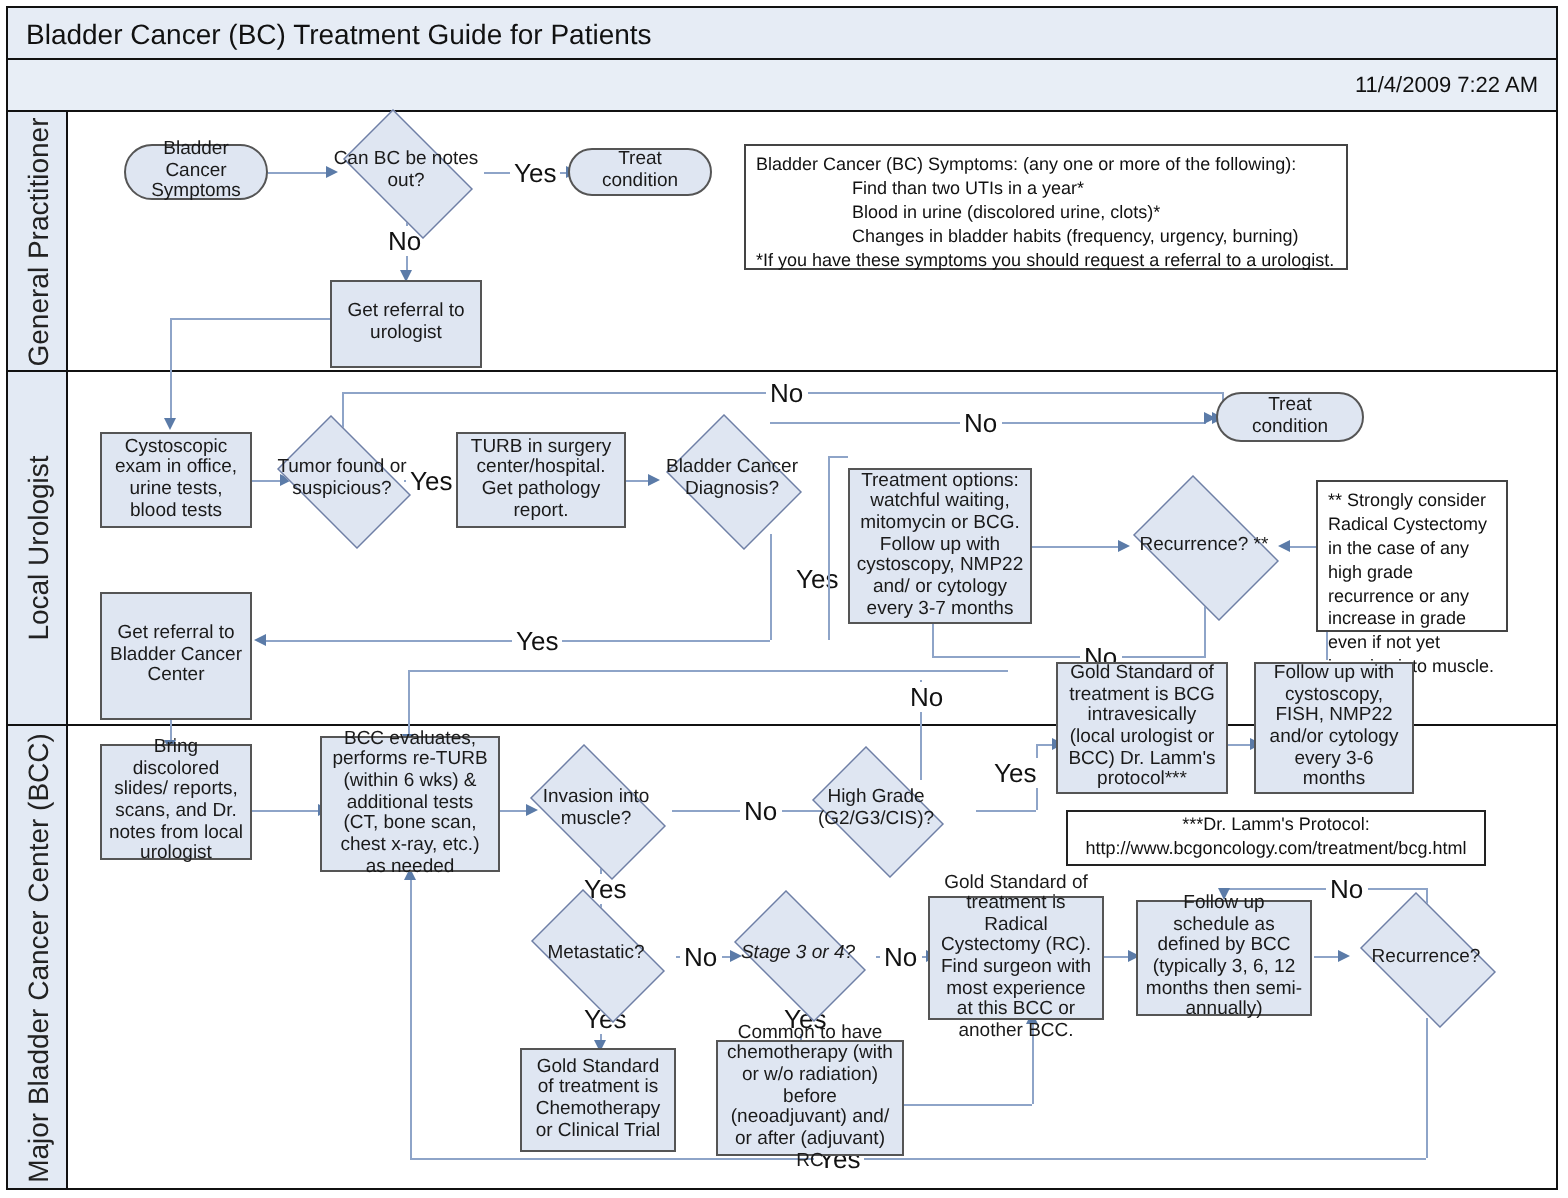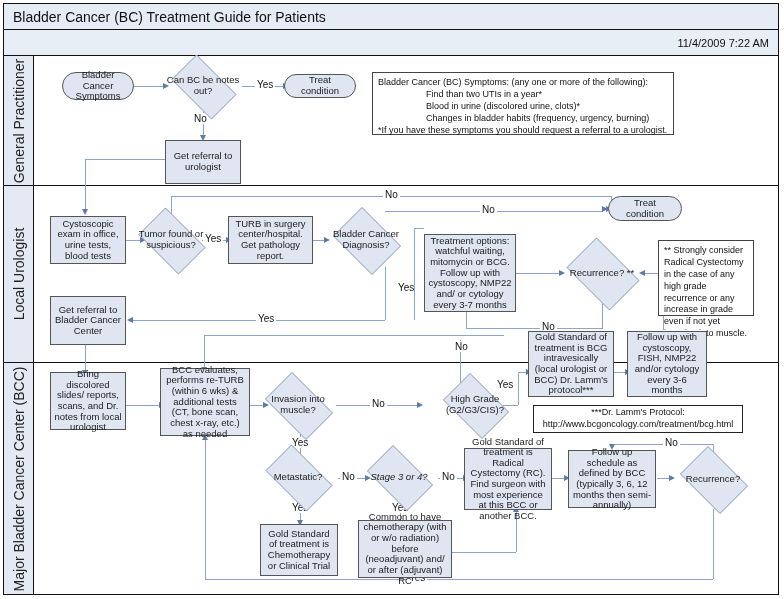--- a/index.html
+++ b/index.html
@@ -51,21 +51,21 @@
 
   
   .ln{position:absolute;background:#8ea4c8;}
   .lnh{height:1px;}
   .lnv{width:1px;}
   .arw{position:absolute;width:0;height:0;}
   .arw-r{border-top:3.5px solid transparent;border-bottom:3.5px solid transparent;border-left:6px solid #5b7ba8;}
   .arw-l{border-top:3.5px solid transparent;border-bottom:3.5px solid transparent;border-right:6px solid #5b7ba8;}
   .arw-d{border-left:3.5px solid transparent;border-right:3.5px solid transparent;border-top:6px solid #5b7ba8;}
   .arw-u{border-left:3.5px solid transparent;border-right:3.5px solid transparent;border-bottom:6px solid #5b7ba8;}
-  .elbl{position:absolute;font-size:10px;color:#111;background:#fff;padding:0 2px;white-space:nowrap;}
+  .elbl{position:absolute;font-size:13px;color:#111;background:#fff;padding:0 2px;white-space:nowrap;}
 </style>
 </head>
 <body>
 
 <div id="page">
 
   <div class="frame"></div>
 
   <div class="titlebar">
     <span>Bladder Cancer (BC) Treatment Guide for Patients</span>
@@ -278,38 +278,38 @@
 
   <div class="dia-wrap" style="left:560px;top:244px;width:84px;height:58px;">
     <div class="shape"></div>
     <div class="lbl">Recurrence? **</div>
   </div>
 
   <div class="note shadow" style="left:658px;top:240px;width:96px;height:76px;">
     <b>** Strongly consider</b><span> Radical Cystectomy in the case of </span><b>any high grade</b><span> recurrence or any increase in grade even if not yet invasive into muscle.</span>
   </div>
 
-  <div class="node proc" style="left:50px;top:296px;width:76px;height:49px;">
+  <div class="node proc" style="left:50px;top:296px;width:76px;height:64px;">
     <span>Get referral to Bladder Cancer Center</span>
   </div>
 
   <div class="node proc" style="left:50px;top:372px;width:76px;height:58px;">
     <span>Bring discolored slides/ reports, scans, and Dr. notes from local urologist</span>
   </div>
 
   <div class="node proc" style="left:160px;top:368px;width:90px;height:68px;">
     <span>BCC evaluates, performs re-TURB (within 6 wks) &amp; additional tests (CT, bone scan, chest x-ray, etc.) as needed</span>
   </div>
 
   <div class="dia-wrap" style="left:258px;top:379px;width:80px;height:52px;">
     <div class="shape"></div>
     <div class="lbl">Invasion into muscle?</div>
   </div>
 
-  <div class="dia-wrap" style="left:437px;top:379px;width:76px;height:52px;">
+  <div class="dia-wrap" style="left:400px;top:379px;width:76px;height:52px;">
     <div class="shape"></div>
     <div class="lbl">High Grade (G2/G3/CIS)?</div>
   </div>
 
   <div class="node proc" style="left:528px;top:331px;width:86px;height:66px;">
     <span>Gold Standard of treatment is BCG intravesically (local urologist or BCC) Dr. Lamm's protocol***</span>
   </div>
 
   <div class="node proc" style="left:627px;top:331px;width:80px;height:66px;">
     <span>Follow up with cystoscopy, FISH, NMP22 and/or cytology every 3-6 months</span>

